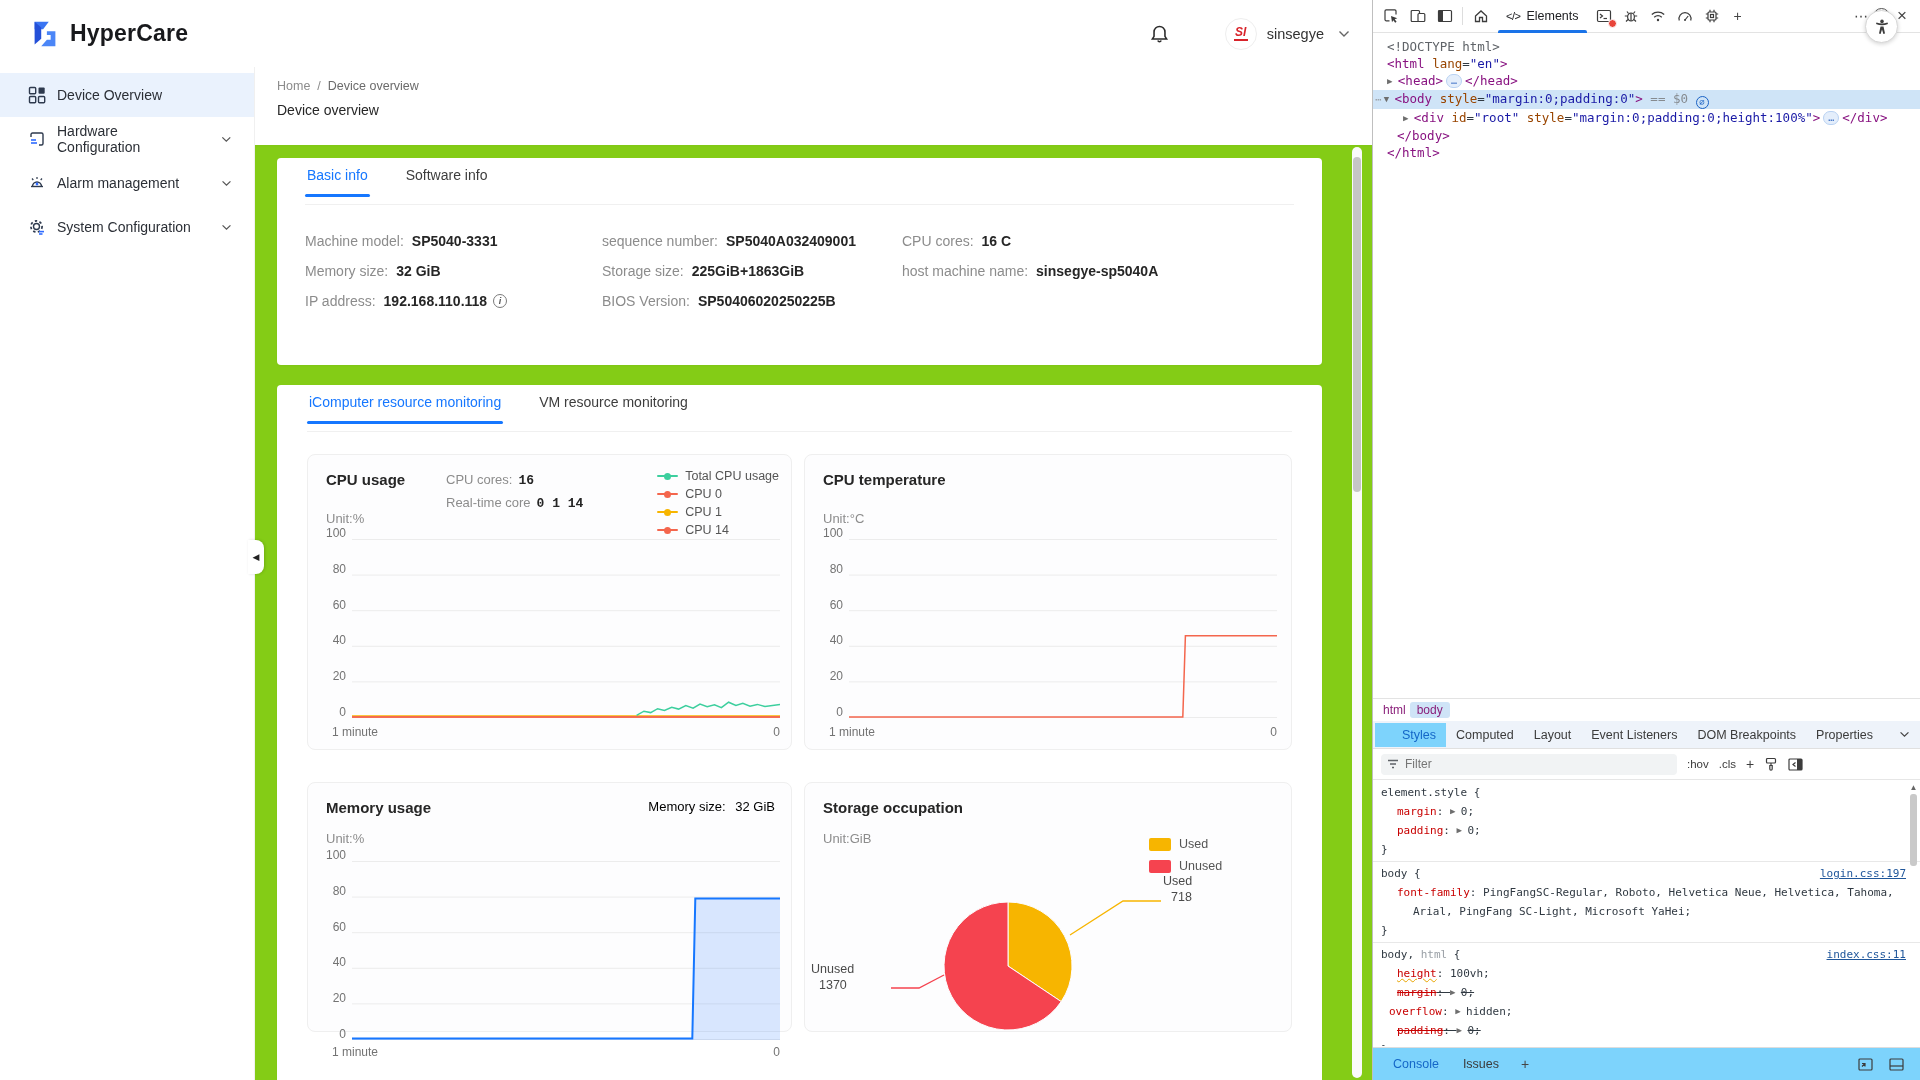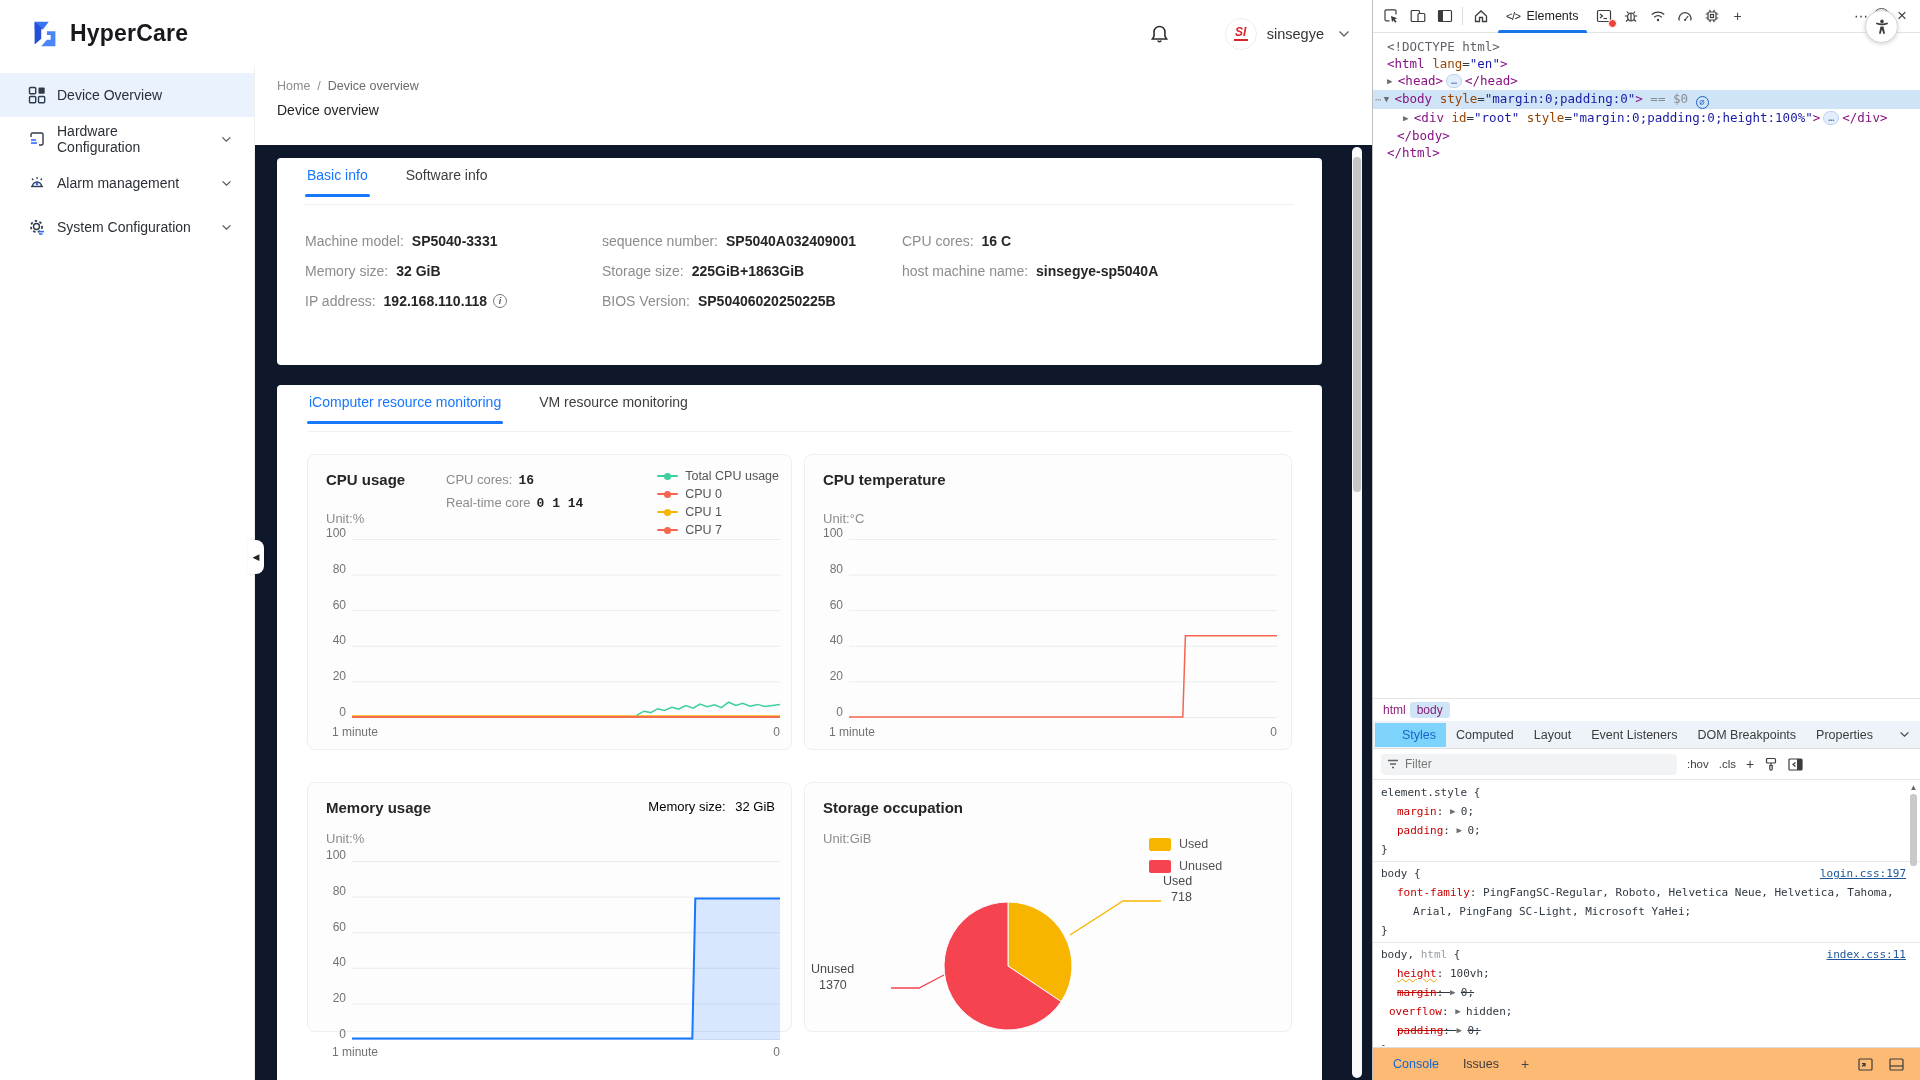--- a/index.html
+++ b/index.html
@@ -22,21 +22,21 @@
   .user-name { font-size:14.5px; color:#333; margin:0 14px 0 10px; }
 
   .sidebar { position:absolute; left:0; top:67px; bottom:0; width:255px; background:#fff;
              border-right:1px solid #f0f0f0; padding-top:6px; z-index:4; }
   .side-item { height:44px; display:flex; align-items:center; padding:0 22px 0 28px;
                font-size:14px; color:#2b2f36; cursor:pointer; gap:11px; }
   .side-item.active { background:#eaf2fd; }
   .side-item .grow { flex:1; }
   .side-icon { width:18px; height:18px; flex:0 0 18px; }
 
-  .content { position:absolute; left:255px; top:67px; right:0; bottom:0; background:#0f172a; overflow:hidden; }
+  .content { position:absolute; left:255px; top:67px; right:0; bottom:0; background:#84cc16; overflow:hidden; }
   .page-head { background:#fff; height:78px; padding:12px 0 0 22px; box-shadow:0 1px 2px rgba(0,0,0,.03); }
   .crumb { font-size:12.5px; color:#8c8c8c; display:flex; gap:7px; }
   .crumb .cur { color:#6b6b6b; }
   .page-title { margin-top:9px; font-size:14px; color:#262626; }
 
   .card { background:#fff; border-radius:4px; box-shadow:0 1px 2px rgba(0,0,0,.04); }
   .basic-card { margin:13px 50px 0 22px; height:207px; padding:0 28px; }
   .monitor-card { margin:20px 50px 0 22px; height:760px; padding:0 30px; }
 
   .tabs { display:flex; gap:34px; border-bottom:1px solid #f0f0f0; height:47px; align-items:center; }
@@ -150,21 +150,21 @@
   .dt-rules { position:relative; height:266px; font-family:"DejaVu Sans Mono", monospace; font-size:11px;
               line-height:19px; padding-top:3px; overflow:hidden; }
   .cssline { white-space:nowrap; }
   .cssline.sep { border-top:1px solid #e8e8e8; margin-top:2px; padding-top:2px; }
 
   .dt-scroll { position:absolute; right:1px; top:783px; width:11px; height:263px; }
   .dt-scroll .up { color:#666; font-size:8px; text-align:center; cursor:pointer; }
   .dt-scroll .thumb { margin:2px auto 0; width:7px; height:72px; background:#c9c9c9; border-radius:3px; cursor:pointer; }
 
   .dt-bottom { position:absolute; left:0; bottom:0; width:100%; height:33px; border-top:1px solid #ddd;
-               background:#fdba74; display:flex; align-items:center; padding:0 10px; gap:4px; }
+               background:#7dd3fc; display:flex; align-items:center; padding:0 10px; gap:4px; }
   .drawer-tab { font-size:12.5px; padding:6px 10px; cursor:pointer; color:#3b3b3b; }
   .drawer-tab.active { color:#1467c8; }
   .dt-bottom .spacer { flex:1; }
 
   svg { display:block; }
 </style>
 </head>
 <body>
 
 <div class="app">
@@ -331,21 +331,21 @@
             <div class="lg-item">
                 <span class="lg-line" style="background: rgb(247, 181, 0);">
                   <span class="lg-dot" style="background: rgb(247, 181, 0);"></span>
                 </span>
                 <span>CPU 1</span>
               </div>
             <div class="lg-item">
                 <span class="lg-line" style="background: rgb(244, 102, 77);">
                   <span class="lg-dot" style="background: rgb(244, 102, 77);"></span>
                 </span>
-                <span>CPU 7</span>
+                <span>CPU 14</span>
               </div>
           </div>
           <div class="ticks t1">
               <span style="top: -6px;">100</span>
               <span style="top: 29.8px;">80</span>
               <span style="top: 65.6px;">60</span>
               <span style="top: 101.4px;">40</span>
               <span style="top: 137.2px;">20</span>
               <span style="top: 173px;">0</span>
             </div>

